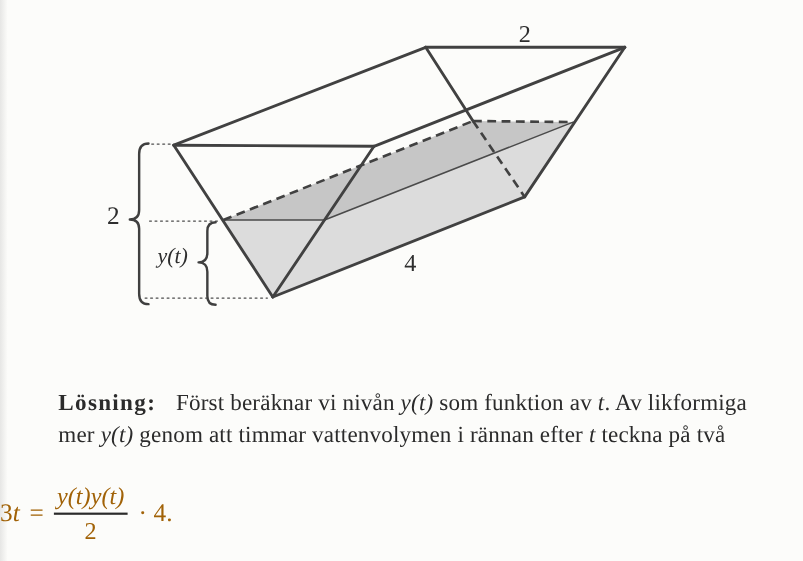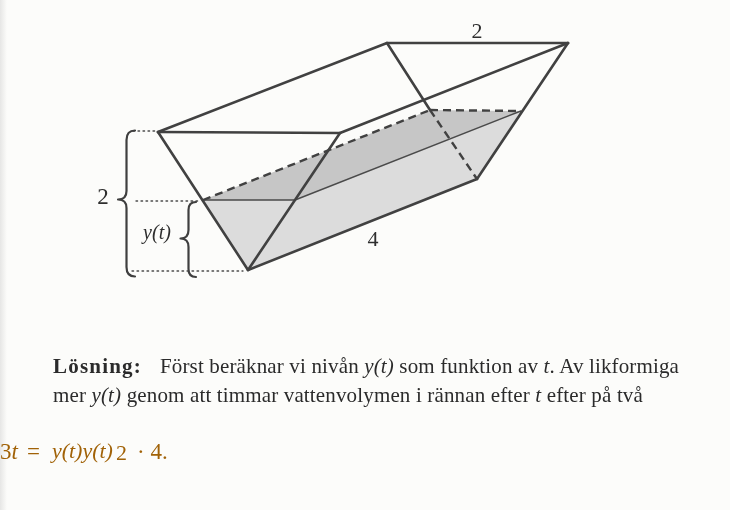--- a/index.html
+++ b/index.html
@@ -82,21 +82,21 @@
     width: 702px;
     display: flex;
     align-items: center;
     font-size: 23px;
     color: #a16207;
   }
   .f-part { white-space: pre; }
   .f-eq { margin: 0 9px; }
   .frac {
     display: inline-flex;
-    flex-direction: row;
+    flex-direction: column;
     align-items: center;
     vertical-align: middle;
   }
   .frac .num { font-size: 22px; padding: 0 3px 2px 3px; font-style: italic; }
   .frac .bar { height: 1.5px; background: #2b2b2b; align-self: stretch; }
   .frac .den { font-size: 22px; padding-top: 2px; }
   .f-dot { margin: 0 6px 0 10px; }
 </style>
 </head>
 <body>
@@ -145,21 +145,21 @@
     <text class="fig-label" x="103" y="204" font-size="23" text-anchor="middle">2</text>
     <text class="fig-label italic" x="157" y="239" font-size="20" text-anchor="middle">y(t)</text>
     <text class="fig-label" x="477" y="38" font-size="22" text-anchor="middle">2</text>
     <text class="fig-label" x="373" y="246" font-size="22" text-anchor="middle">4</text>
   </svg>
 
   <div class="para">
     <div class="textline">
       <span class="lead">Lösning:</span><span><span>Först beräknar vi nivån </span><span class="mi">y(t)</span><span> som funktion av </span><span class="mi">t</span><span>. Av likformiga</span></span>
     </div>
-    <div class="textline"><span>mer </span><span class="mi">y(t)</span><span> genom att timmar vattenvolymen i rännan efter </span><span class="mi">t</span><span> efter på två</span></div>
+    <div class="textline"><span>mer </span><span class="mi">y(t)</span><span> genom att timmar vattenvolymen i rännan efter </span><span class="mi">t</span><span> teckna på två</span></div>
   </div>
 
   <div class="formula-row">
     <span class="f-part"><span>3</span><span class="mi">t</span></span>
     <span class="f-eq">=</span>
     <span class="frac">
       <span class="num">y(t)y(t)</span>
       <span class="bar"></span>
       <span class="den">2</span>
     </span>

